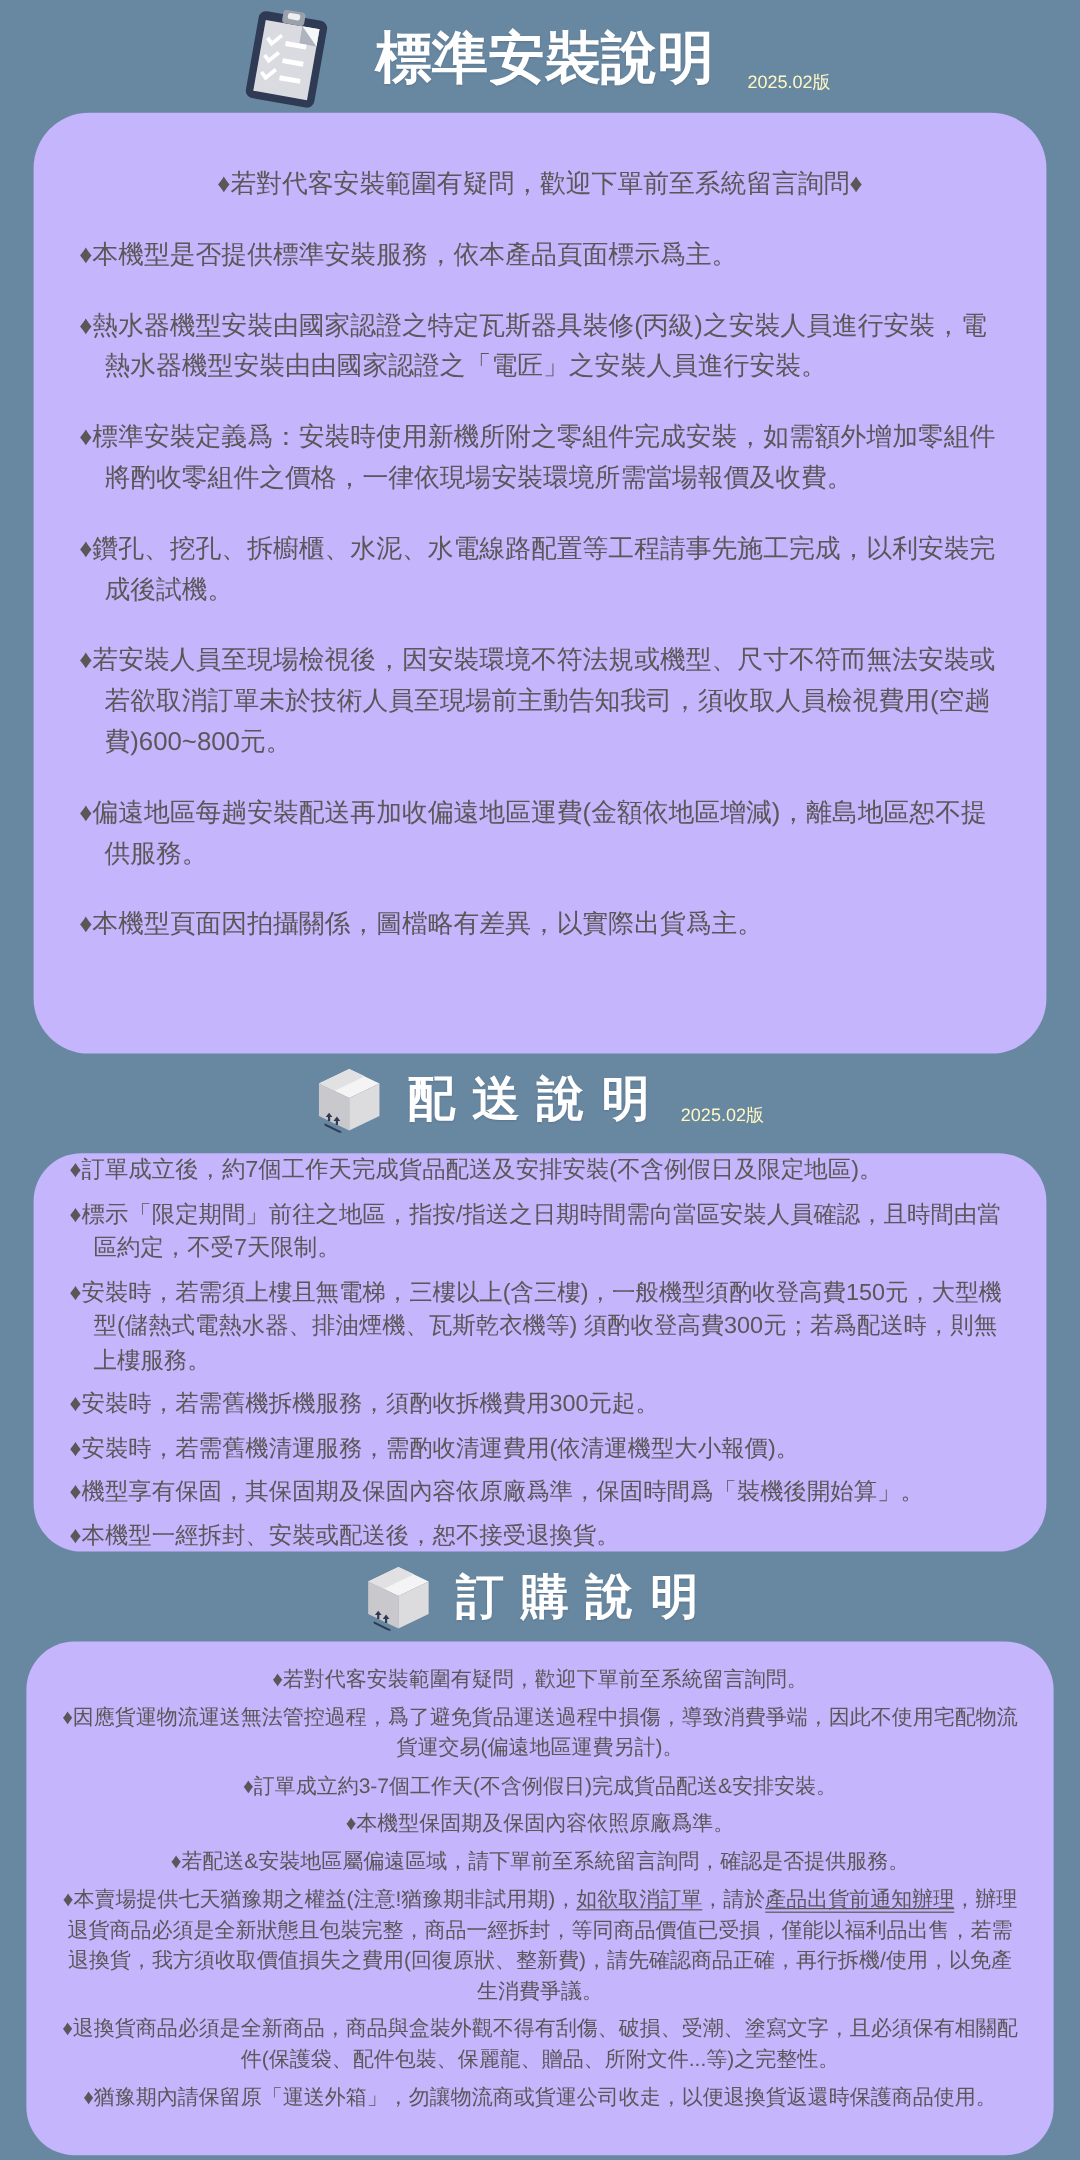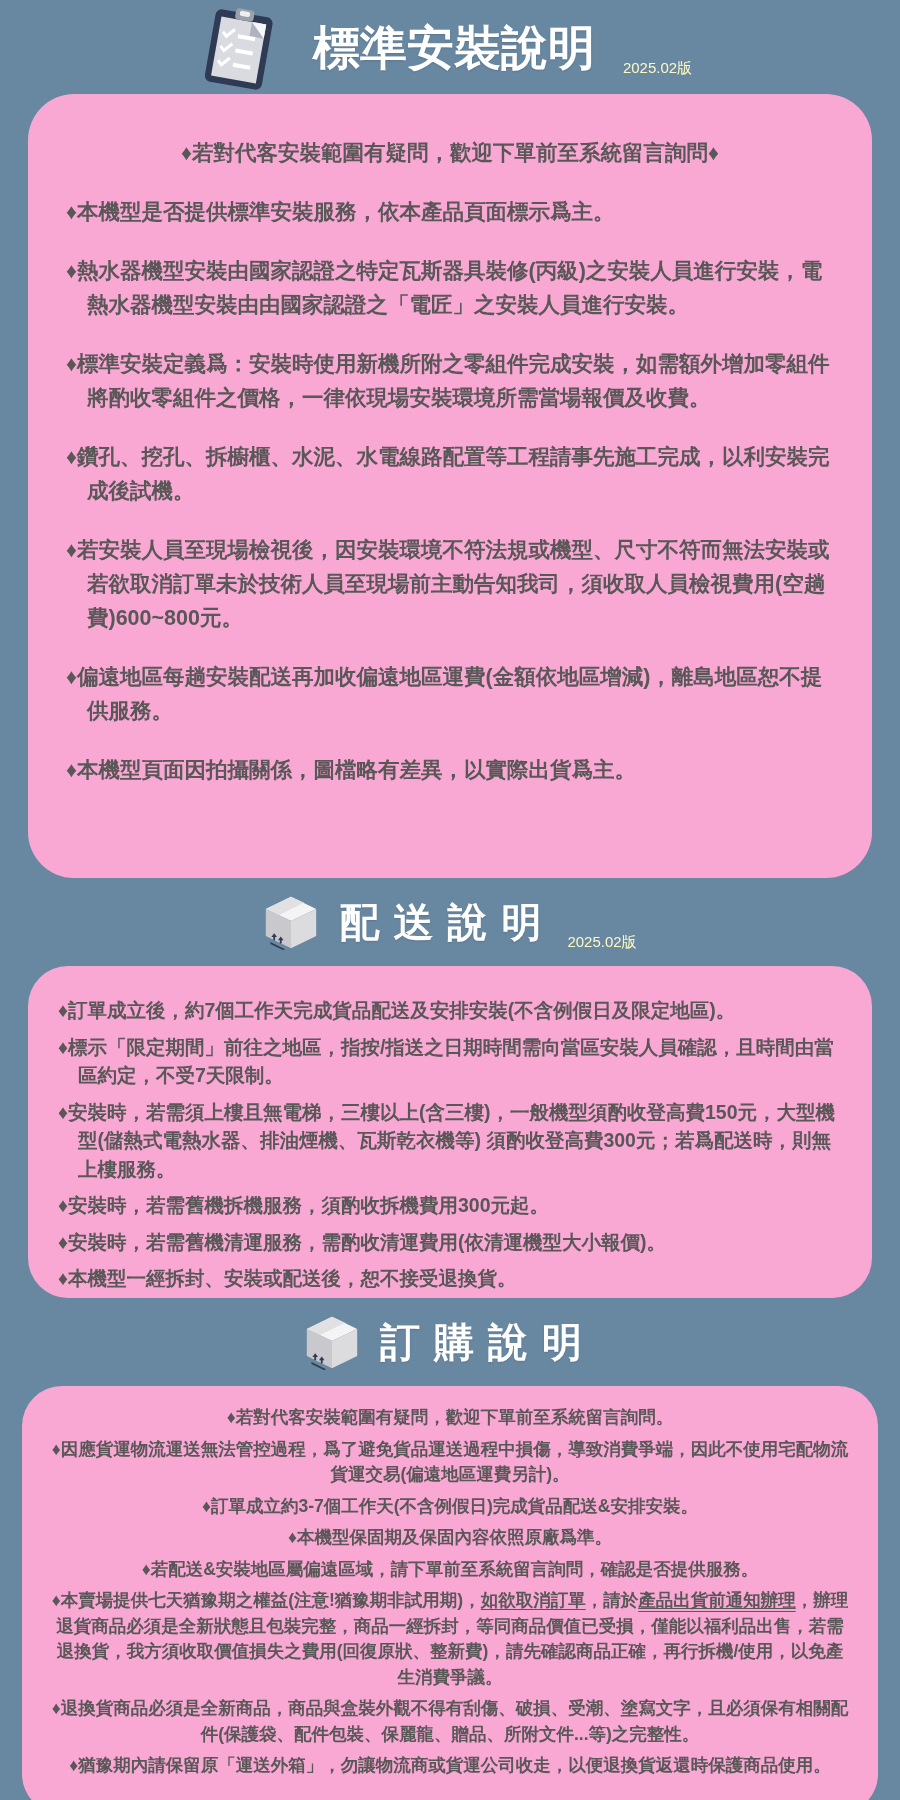--- a/index.html
+++ b/index.html
@@ -17,39 +17,39 @@
     color:#ffffff;font-weight:bold;white-space:nowrap;
     text-shadow:0 1px 2px rgba(0,0,0,0.12);
   }
   .ver{color:#fef9c3;font-size:15px;white-space:nowrap;}
 
   .hdr1{height:92px;padding-top:2px;}
   .hdr1 .sec-title{font-size:47px;margin-left:43px;}
   .hdr1 .ver{align-self:flex-end;margin:0 0 16px 28px;}
   .clipboard-svg{width:62px;height:82px;transform:rotate(10deg);display:block;}
 
-  .hdr2{height:88px;align-items:center;}
+  .hdr2{height:75px;align-items:center;}
   .hdr2 .sec-title{font-size:40px;letter-spacing:14px;margin-left:20px;}
   .hdr2 .ver{align-self:flex-end;margin:0 0 14px 12px;}
   .box-svg{width:56px;height:56px;display:block;}
 
   
   .card{
-    background:#f9a8d4;border-radius:46px;margin:0 28px;
-    color:#595757;box-sizing:border-box;font-weight:bold;
+    background:#c4b5fd;border-radius:46px;margin:0 28px;
+    color:#595757;box-sizing:border-box;
   }
   .card1{
     height:784px;padding:30px 38px 26px 38px;
     font-size:21.5px;line-height:34px;
   }
   .card1 .intro{text-align:center;margin:12px 0 0 0;}
   .card1 .bullet{margin:25px 0 0 0;padding-left:21px;text-indent:-21px;}
 
   .card2{
-    height:332px;padding:22px 30px 14px 30px;border-radius:40px;
+    height:332px;padding:0 30px 14px 30px;border-radius:40px;
     font-size:19.5px;line-height:28.5px;
   }
   .card2 .bullet{margin:8px 0 0 0;padding-left:20px;text-indent:-20px;}
 
   .card3{
     height:428px;margin:0 22px;padding:13px 26px 14px 26px;border-radius:40px;
     font-size:17.5px;line-height:25.5px;text-align:center;
   }
   .card3 p{margin:6px 0 0 0;}
   .u-single{text-decoration:underline;text-underline-offset:3px;}
@@ -111,20 +111,21 @@
     <span class="sec-title">配送說明</span>
     <span class="ver">2025.02版</span>
   </div>
 
   <div class="card card2">
     <p class="bullet">♦訂單成立後，約7個工作天完成貨品配送及安排安裝(不含例假日及限定地區)。</p>
     <p class="bullet">♦標示「限定期間」前往之地區，指按/指送之日期時間需向當區安裝人員確認，且時間由當區約定，不受7天限制。</p>
     <p class="bullet">♦安裝時，若需須上樓且無電梯，三樓以上(含三樓)，一般機型須酌收登高費150元，大型機型(儲熱式電熱水器、排油煙機、瓦斯乾衣機等) 須酌收登高費300元；若爲配送時，則無上樓服務。</p>
     <p class="bullet">♦安裝時，若需舊機拆機服務，須酌收拆機費用300元起。</p>
     <p class="bullet">♦安裝時，若需舊機清運服務，需酌收清運費用(依清運機型大小報價)。</p>
+    <p class="bullet">♦機型享有保固，其保固期及保固內容依原廠爲準，保固時間爲「裝機後開始算」。</p>
     <p class="bullet">♦本機型一經拆封、安裝或配送後，恕不接受退換貨。</p>
   </div>
 
   <div class="sec-header hdr2">
     <span class="icon-wrap">
       <svg class="box-svg" viewBox="0 0 60 60">
         <polygon points="30,3 57,16 30,29 3,16" fill="#f4f4f5"></polygon>
         <polygon points="30,3 44,9.5 17,22.5 3,16" fill="#e1e1e4"></polygon>
         <polygon points="3,16 30,29 30,58 3,45" fill="#c9c9cd"></polygon>
         <polygon points="57,16 30,29 30,58 57,45" fill="#dcdcdf"></polygon>

